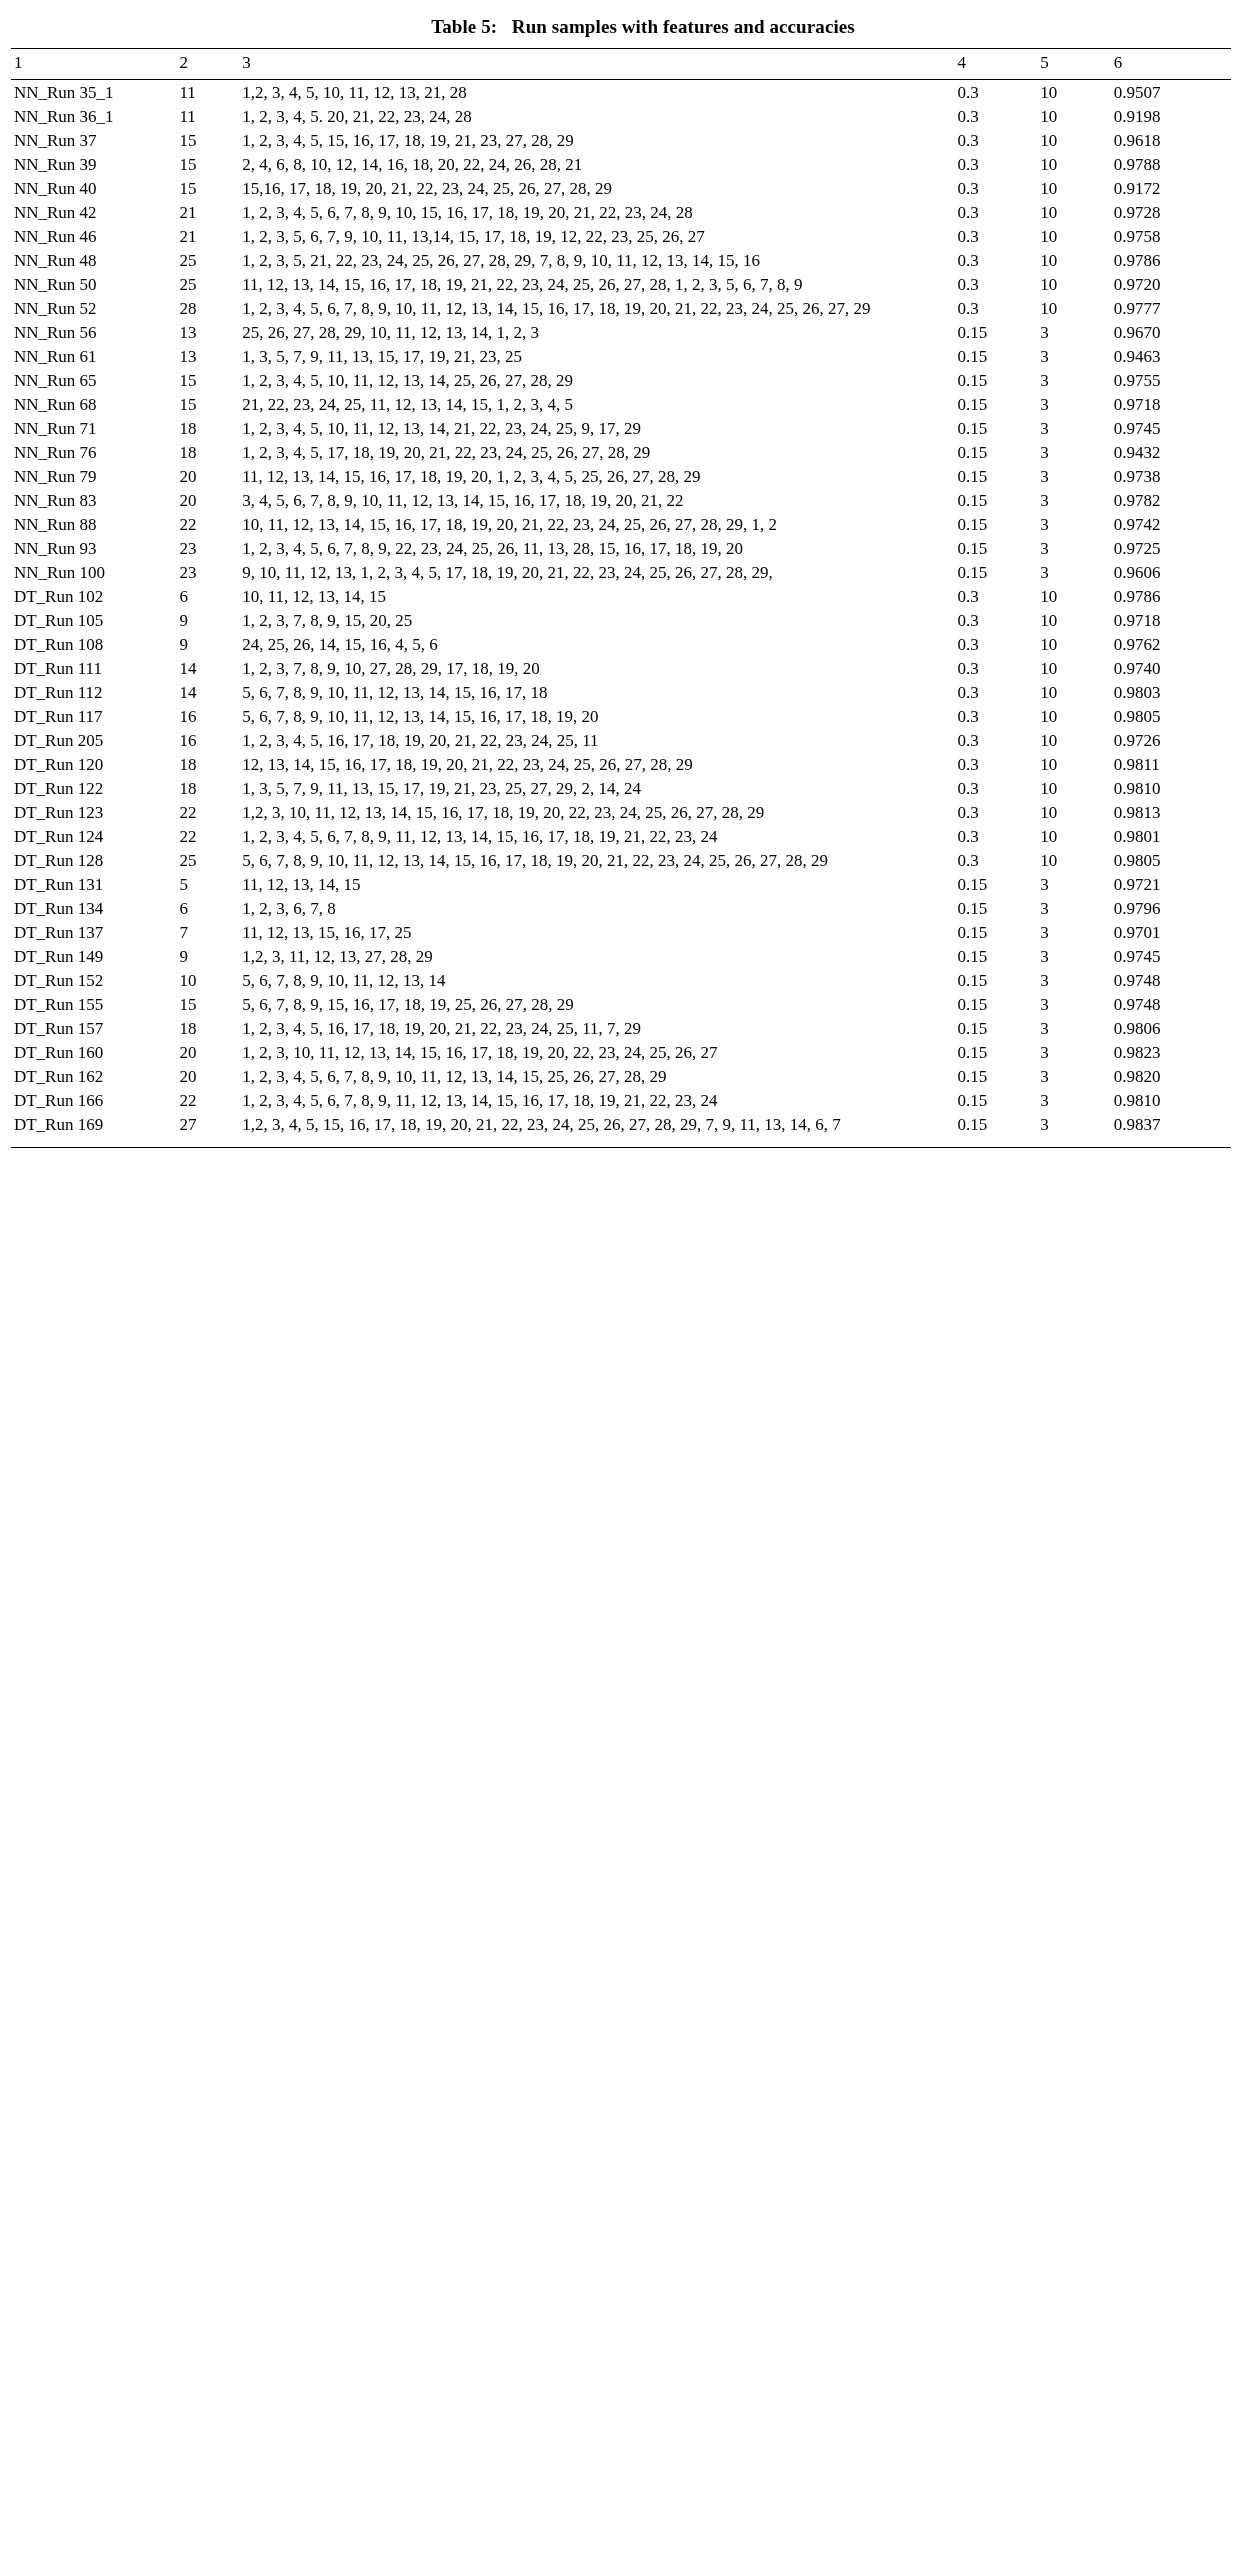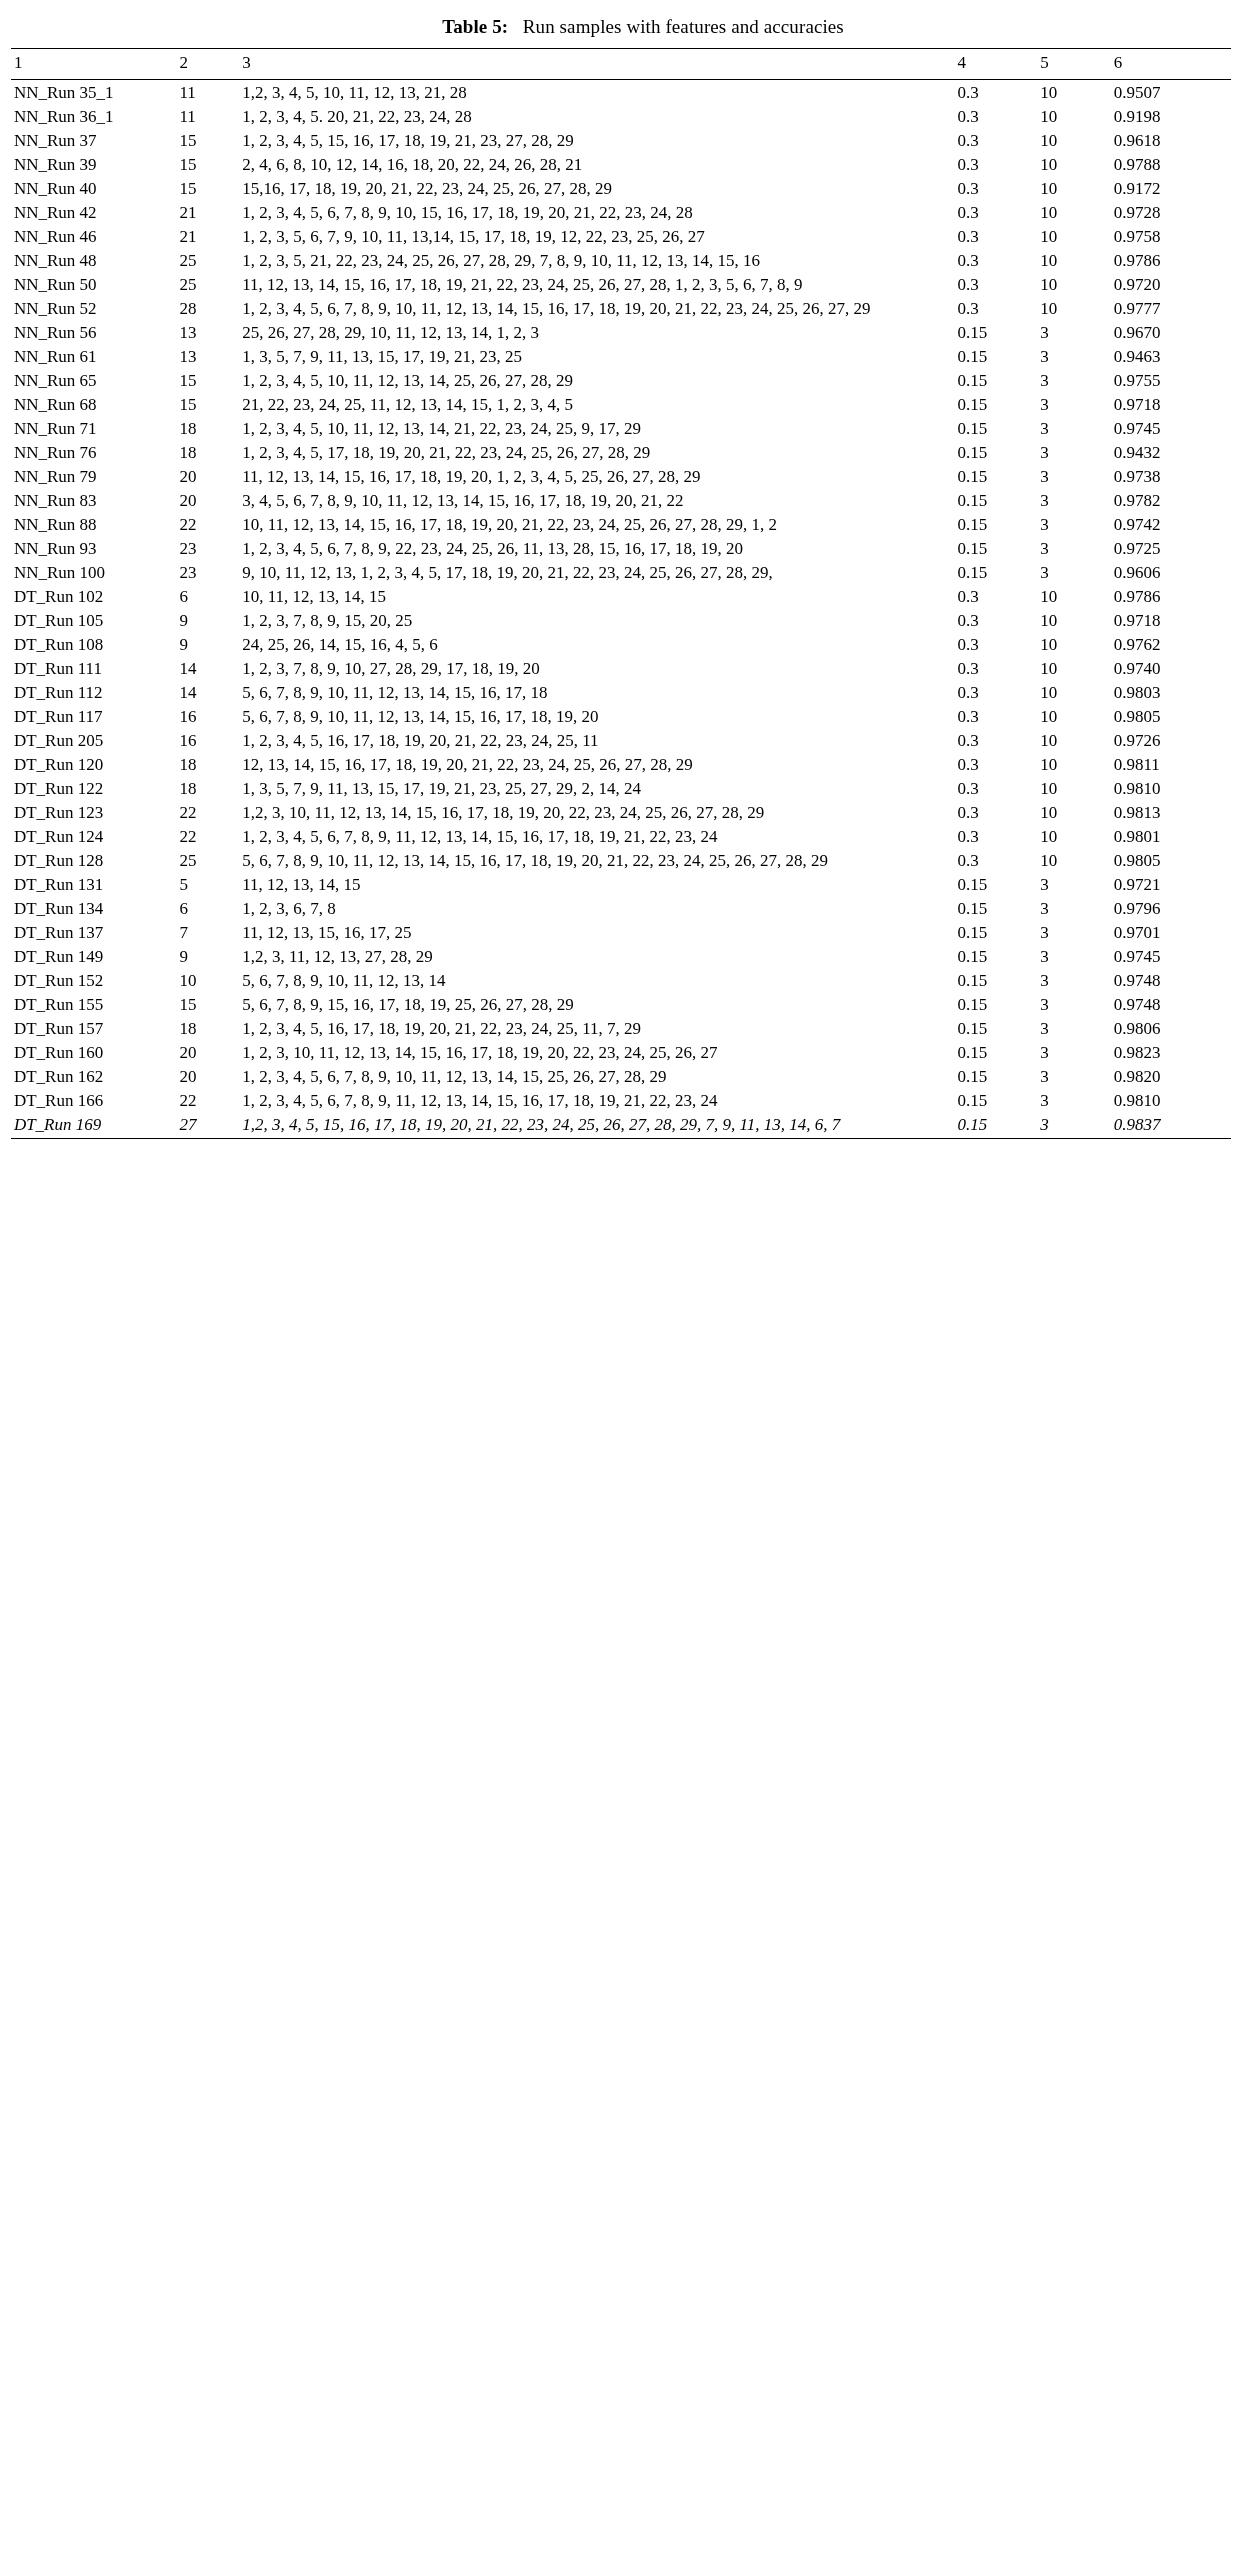--- a/index.html
+++ b/index.html
@@ -22,21 +22,21 @@
     font-size: 19px;
     font-weight: normal;
     margin: 5px 0 10px 0;
     letter-spacing: 0.1px;
   }
   .caption .caplabel {
     font-weight: bold;
     margin-left: 44px;
   }
   .caption .captext {
-    font-weight: normal;
+    font-weight: bold;
   }
   table.runs {
     border-collapse: collapse;
     width: 100%;
     table-layout: fixed;
     font-size: 17px;
   }
   table.runs col.c-run    { width: 158px; }
   table.runs col.c-num    { width: 60px; }
   table.runs col.c-feat   { width: 683px; }
@@ -52,22 +52,21 @@
     border-bottom: 1.3px solid #000;
     vertical-align: bottom;
     font-size: 17px;
   }
   table.runs tbody td {
     vertical-align: top;
     padding: 1.3px 5px 1.3px 2.5px;
     line-height: 1.26;
   }
   table.runs tbody tr.last-row td {
-    padding-bottom: 3px;
-    font-style: italic;
+    padding-bottom: 12px;
   }
   tfoot td {
     border-top: 1.9px solid #000;
     height: 0;
     padding: 0;
     line-height: 0;
     font-size: 0;
   }
   .bold { font-weight: bold; }
   td.feat { padding-right: 8.9px; }

